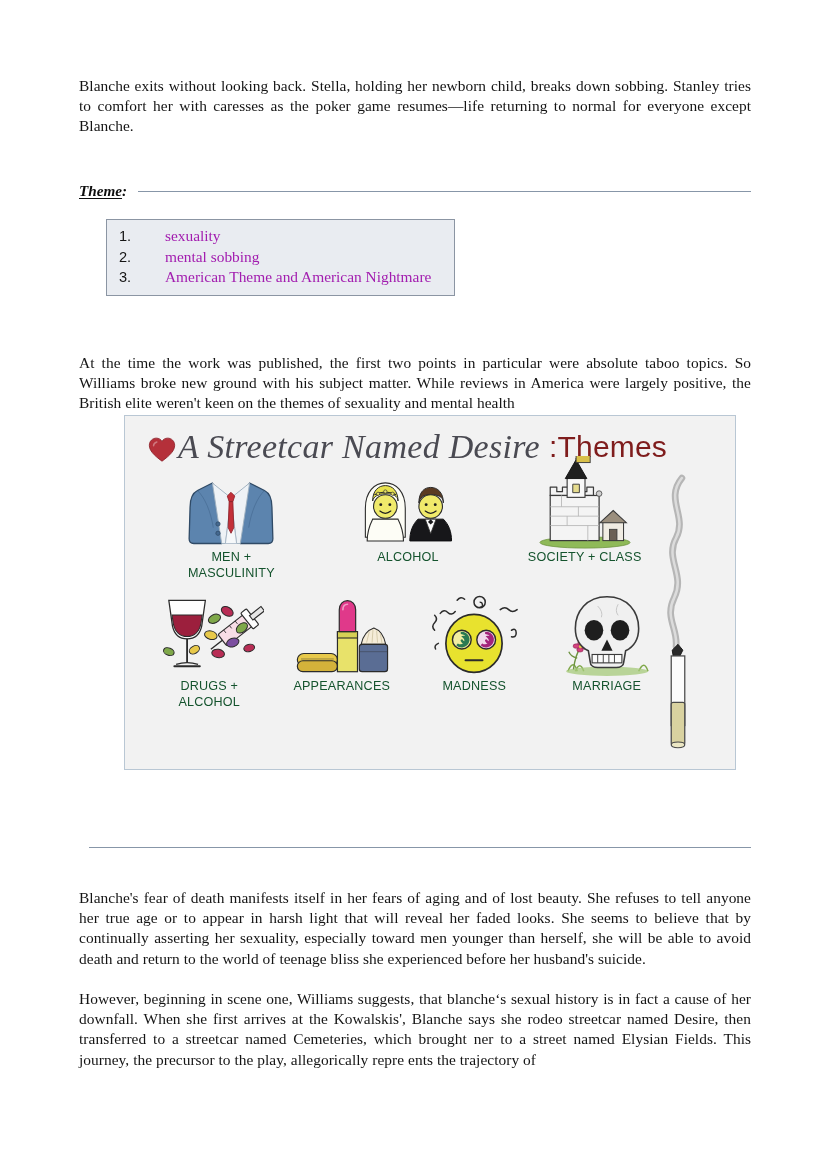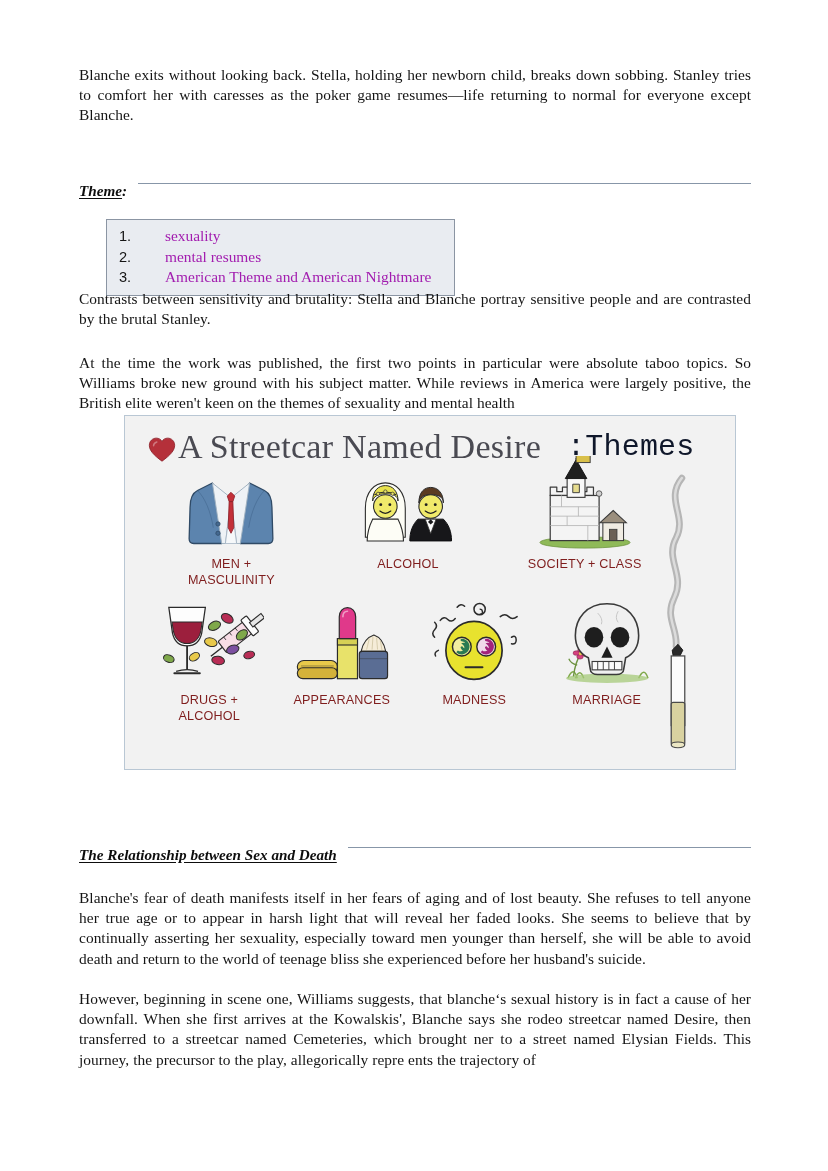--- a/index.html
+++ b/index.html
@@ -29,20 +29,21 @@
     line-height: 20.2px;
     text-align: justify;
     color: #141414;
     letter-spacing: 0.05px;
   }
 
   
   .section-head {
     position: absolute;
     display: flex;
+    align-items: center;
     gap: 1px;
   }
   .section-head .htext {
     font-family: "Liberation Serif", "DejaVu Serif", serif;
     font-weight: bold;
     font-style: italic;
     font-size: 15.2px;
     color: #0d0d0d;
     white-space: nowrap;
   }
@@ -108,29 +109,30 @@
   }
   .ig-title .heart-wrap {
     width: 30px;
     height: 30px;
     margin-right: 1px;
     position: relative;
     top: 2px;
   }
   .ig-title .main {
     font-family: "Liberation Serif", "DejaVu Serif", serif;
+    font-style: italic;
     font-size: 34px;
     color: #4a4a52;
     letter-spacing: 0.3px;
   }
   .ig-title .sub {
-    font-family: Liberation Mono, monospace;
+    font-family: Liberation Sans, sans-serif;
     font-size: 30px;
-    color: #0f172a;
-    margin-left: 26px;
+    color: #7f1d1d;
+    margin-left: 9px;
     letter-spacing: 0.2px;
   }
 
   .ig-grid {
     position: absolute;
     left: 18px;
     top: 56px;
     width: 530px;
   }
   .ig-row {
@@ -144,65 +146,63 @@
     align-items: center;
     justify-content: flex-start;
   }
   .ig-art {
     height: 78px;
     display: flex;
     align-items: flex-end;
     justify-content: center;
   }
   .ig-label {
-    margin-top: 7px;
     font-family: "Liberation Sans", "DejaVu Sans", sans-serif;
     font-size: 12.6px;
-    color: #7f1d1d;
+    color: #14532d;
     text-align: center;
     line-height: 15.5px;
     letter-spacing: 0.2px;
     white-space: pre-line;
   }
   .cig {
     position: absolute;
     right: 28px;
     top: 52px;
   }
 </style>
 </head>
 <body>
 
 <div class="page">
 
-  <div class="para" style="left:79px; top:65px; width:672px;">Blanche exits without looking back. Stella, holding her newborn child, breaks down sobbing. Stanley tries to comfort her with caresses as the poker game resumes—life returning to normal for everyone except Blanche.</div>
+  <div class="para" style="left:79px; top:76px; width:672px;">Blanche exits without looking back. Stella, holding her newborn child, breaks down sobbing. Stanley tries to comfort her with caresses as the poker game resumes—life returning to normal for everyone except Blanche.</div>
 
   <div class="section-head" style="left:79px; top:182px; width:672px;">
     <span class="htext"><span class="u">Theme</span><span>:</span></span>
     <span class="rule"></span>
   </div>
 
   <div class="listbox" style="left:106px; top:219px; width:349px;">
     <ol>
       <li>
         <span class="num">1.</span>
         <span class="itxt">sexuality</span>
       </li>
       <li>
         <span class="num">2.</span>
-        <span class="itxt">mental resumes</span>
+        <span class="itxt">mental sobbing</span>
       </li>
       <li>
         <span class="num">3.</span>
         <span class="itxt">American Theme and American Nightmare</span>
       </li>
     </ol>
   </div>
 
-  <div class="para" style="left:79px; top:289px; width:672px;">Contrasts between sensitivity and brutality: Stella and Blanche portray sensitive people and are contrasted by the brutal Stanley.</div>
 
   <div class="para" style="left:79px; top:329px; width:672px;margin-top:24px;">At the time the work was published, the first two points in particular were absolute taboo topics. So Williams broke new ground with his subject matter. While reviews in America were largely positive, the British elite weren't keen on the themes of sexuality and mental health</div>
 
   <div class="infographic" style="left:124px; top:415px; width:612px; height:355px;">
 
     <div class="ig-title">
       <span class="heart-wrap">
         <svg viewBox="0 0 32 32" width="30" height="30" aria-hidden="true">
           <path d="M16 29 C7 22.5 2.5 17.5 2.5 12 C2.5 7.6 5.9 4.4 10 4.4 C12.7 4.4 14.9 5.8 16 8 C17.1 5.8 19.3 4.4 22 4.4 C26.1 4.4 29.5 7.6 29.5 12 C29.5 17.5 25 22.5 16 29 Z" fill="#b5303a" stroke="#8d2029" stroke-width="0.9"></path>
           <path d="M10.5 8.5 C8.2 9.2 7 10.8 7 12.6" fill="none" stroke="#ffffff" stroke-opacity="0.35" stroke-width="1.6" stroke-linecap="round"></path>
@@ -466,21 +466,20 @@
         <rect x="23" y="192" width="14" height="72" fill="#fcfcfc" stroke="#4a4a4a" stroke-width="1.3"></rect>
 
         <rect x="23" y="240" width="14" height="44" rx="2" fill="#d9d2a0" stroke="#4a4a4a" stroke-width="1.3"></rect>
         <ellipse cx="30" cy="284" rx="7" ry="3" fill="#ece7c4" stroke="#4a4a4a" stroke-width="1.2"></ellipse>
       </svg>
     </div>
 
   </div>
 
   <div class="section-head" style="left:79px; top:846px; width:672px;">
-    <span class="htext"><span class="u">The Relationship between Sex and Death</span></span>
     <span class="rule"></span>
   </div>
 
   <div class="para" style="left:79px; top:888px; width:672px;">Blanche's fear of death manifests itself in her fears of aging and of lost beauty. She refuses to tell anyone her true age or to appear in harsh light that will reveal her faded looks. She seems to believe that by continually asserting her sexuality, especially toward men younger than herself, she will be able to avoid death and return to the world of teenage bliss she experienced before her husband's suicide.</div>
 
   <div class="para" style="left:79px; top:989px; width:672px;">However, beginning in scene one, Williams suggests, that blanche‘s sexual history is in fact a cause of her downfall. When she first arrives at the Kowalskis', Blanche says she rodeo streetcar named Desire, then transferred to a streetcar named Cemeteries, which brought ner to a street named Elysian Fields. This journey, the precursor to the play, allegorically repre ents the trajectory of</div>
 
 </div>
 
 </body></html>

